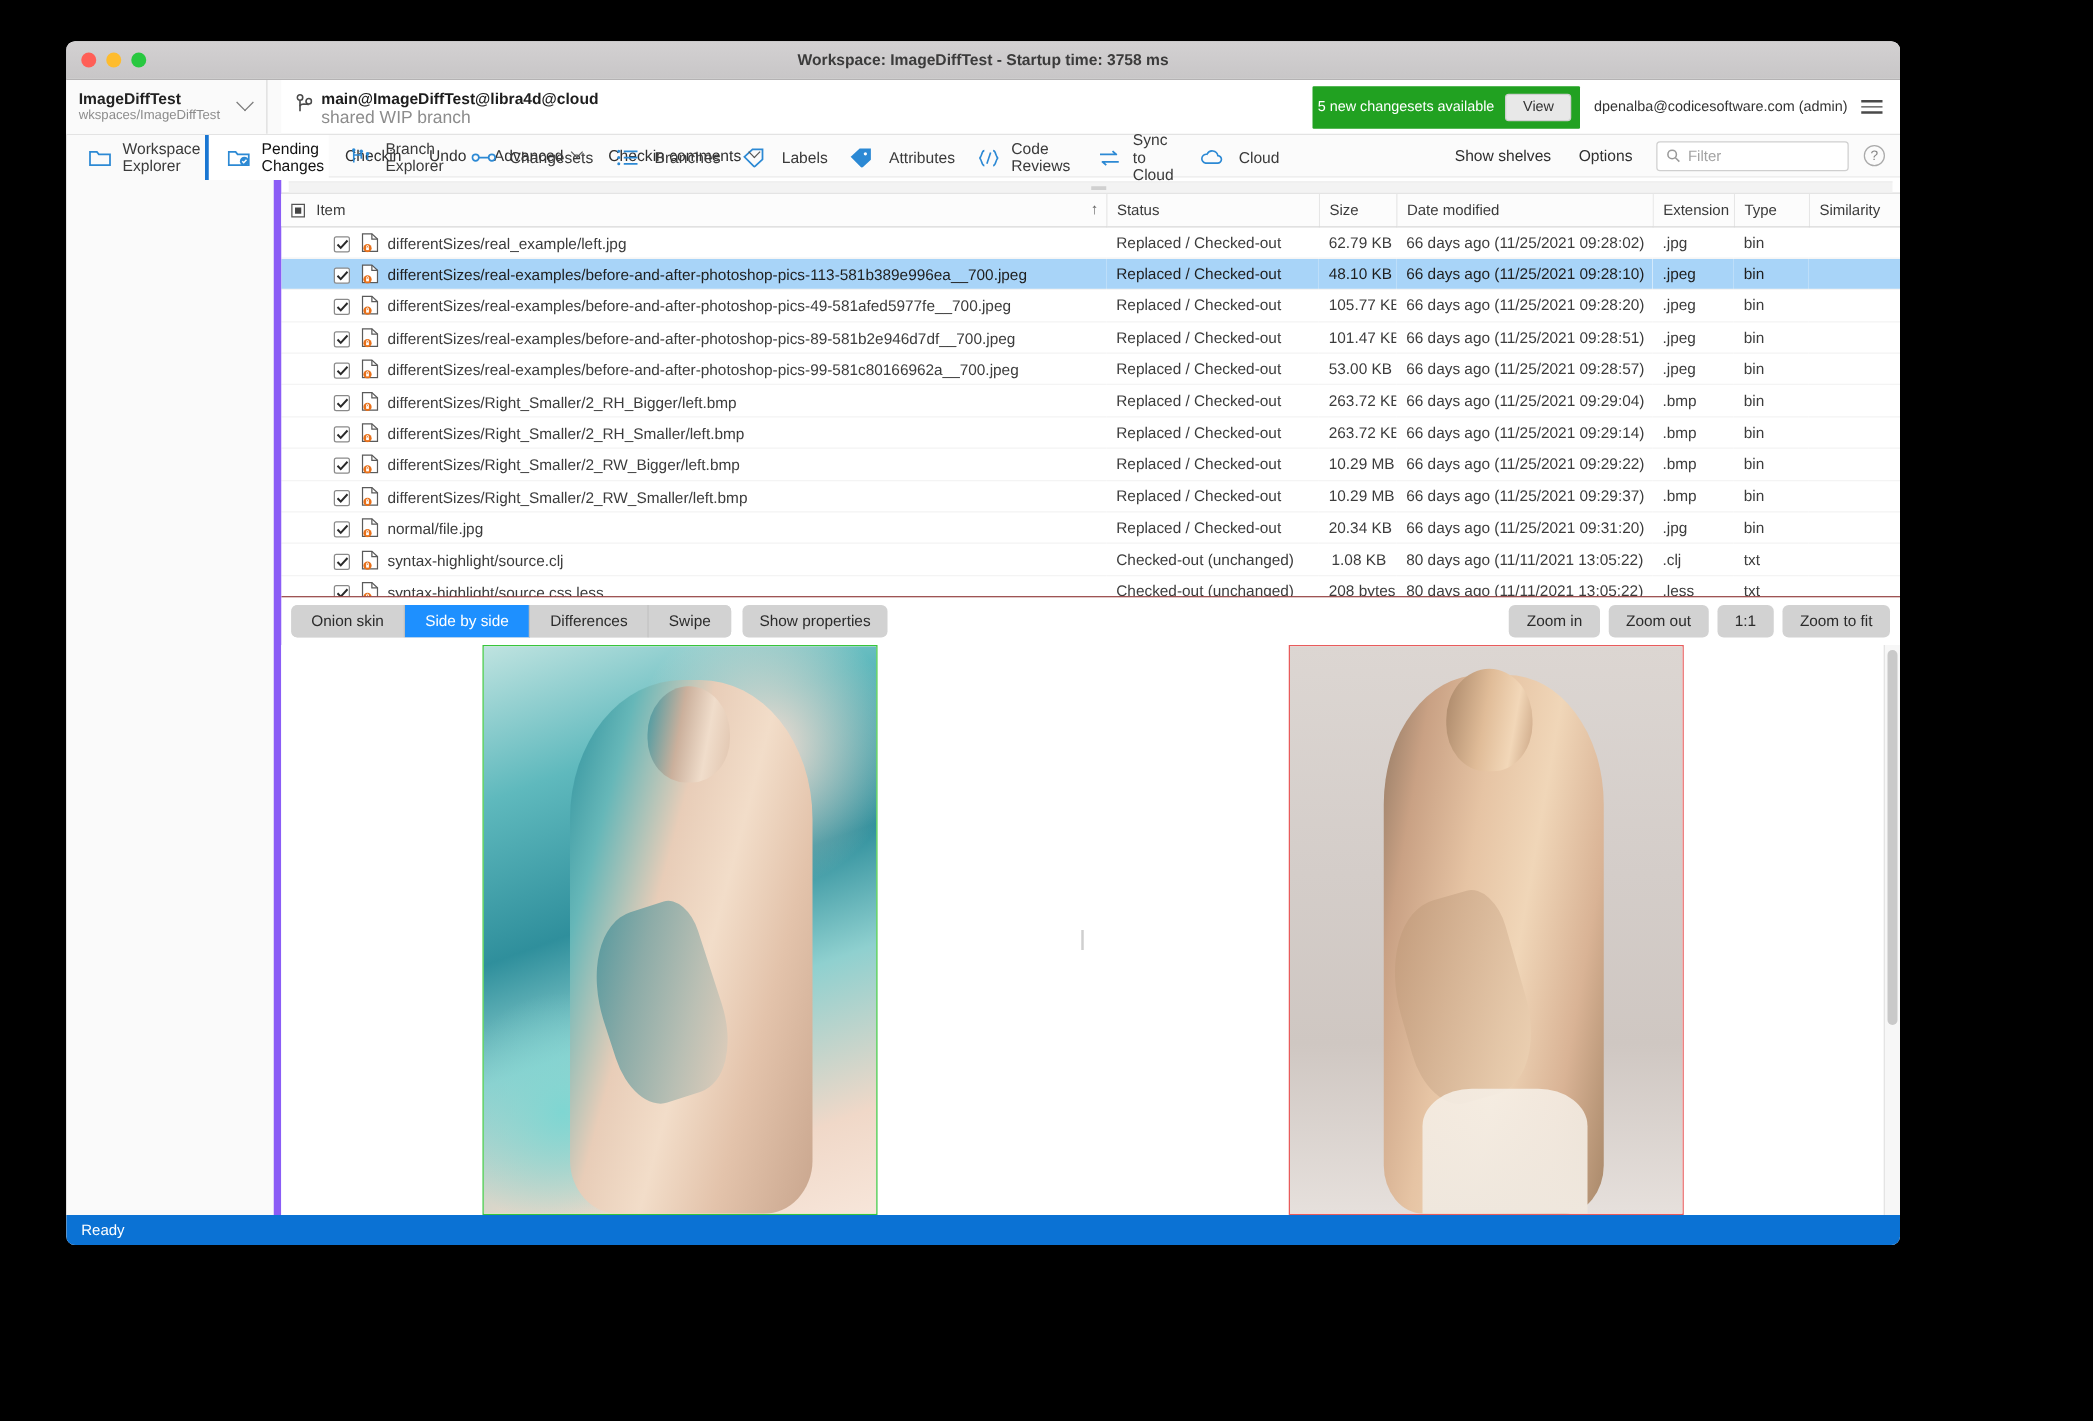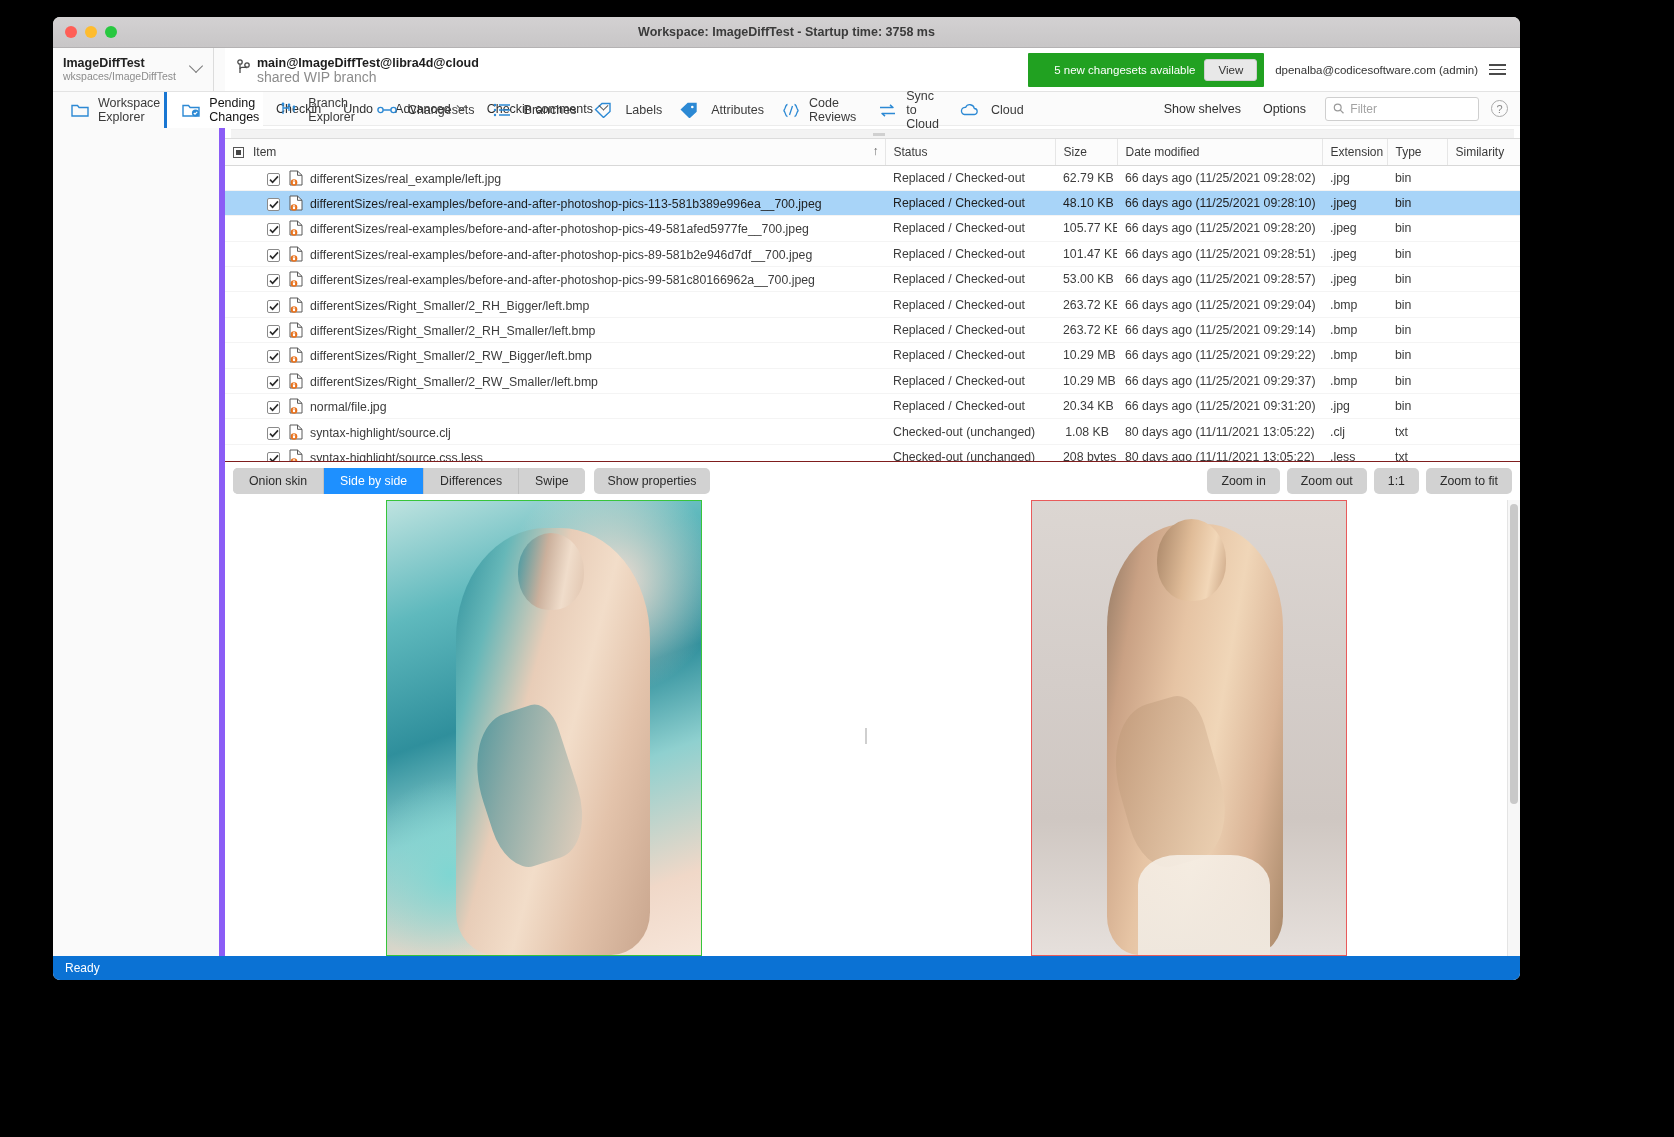--- a/index.html
+++ b/index.html
@@ -4,21 +4,21 @@
 <style>
   * { box-sizing: border-box; margin: 0; padding: 0; }
   html, body {
     width: 1674px; height: 1137px;
     background: #000;
     font-family: "Liberation Sans", sans-serif;
     overflow: hidden;
   }
   .window {
     position: absolute;
-    left: 53px; top: 17px;
+    left: 53px; top: 33px;
     width: 1467px; height: 963px;
     background: #fff;
     border-radius: 7px;
     overflow: hidden;
     box-shadow: 0 6px 30px rgba(0,0,0,.55);
     display: flex; flex-direction: column;
   }
   
   .titlebar {
     height: 31px; flex: 0 0 31px;
@@ -59,21 +59,21 @@
     position: absolute; right: 0; top: 0; bottom: 0; width: 12px;
     border-left: 1px solid #dcdcdc;
   }
   .branchbox { flex: 1; display: flex; align-items: center; padding-left: 12px; }
   .branch-ico { margin-right: 7px; color: #4a4a4a; }
   .branch-name { font-size: 12.5px; font-weight: bold; color: #1d1d1d; line-height: 15px; }
   .branch-sub { font-size: 14px; color: #8c8c8c; line-height: 13px; }
   .notif {
     display: flex; align-items: center;
     background: #21a121; height: 34px; margin: 5px 0;
-    padding-left: 26px; border-radius: 1px;
+    padding-left: 4px; border-radius: 1px;
   }
   .notif-text { color: #fff; font-size: 11.5px; margin-right: 9px; }
   .notif-btn {
     background: #e8e8e8; border: 1px solid #cfcfcf; border-radius: 3px;
     font-size: 11.5px; color: #333; padding: 4px 13px; margin-right: 7px;
     font-family: "Liberation Sans", sans-serif; cursor: pointer;
   }
   .user-email { font-size: 11.5px; color: #333; padding: 0 11px; }
   .hamburger { padding-right: 14px; display: flex; flex-direction: column; gap: 3px; cursor: pointer; }
   .hamburger span { display:block; width: 17px; height: 1.6px; background: #4a4a4a; }

